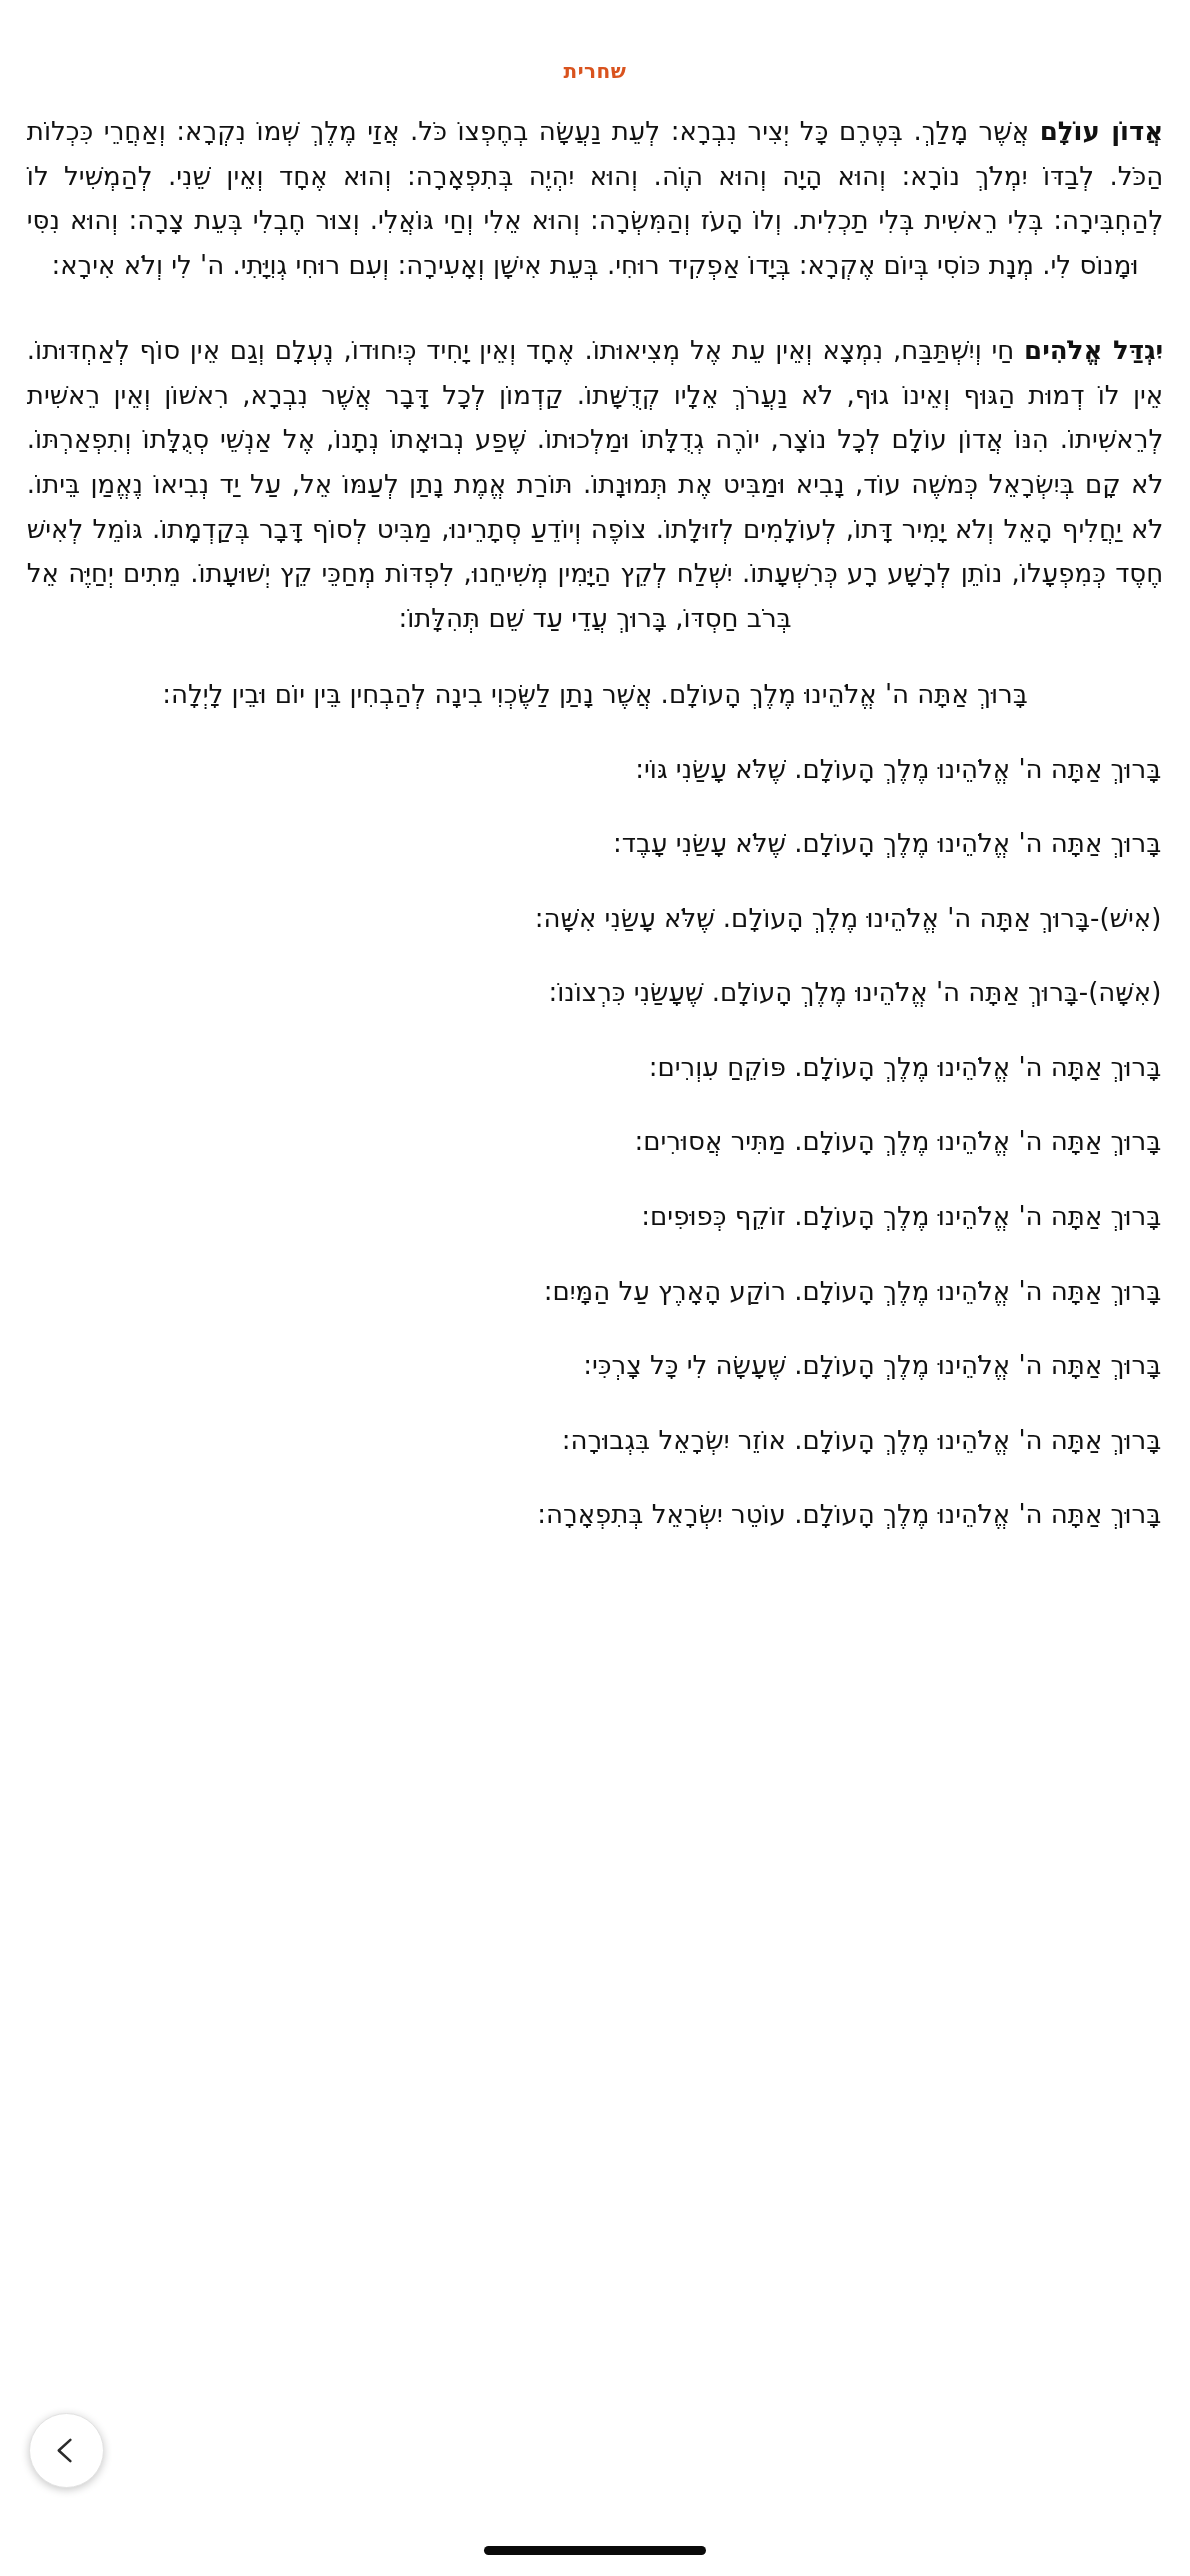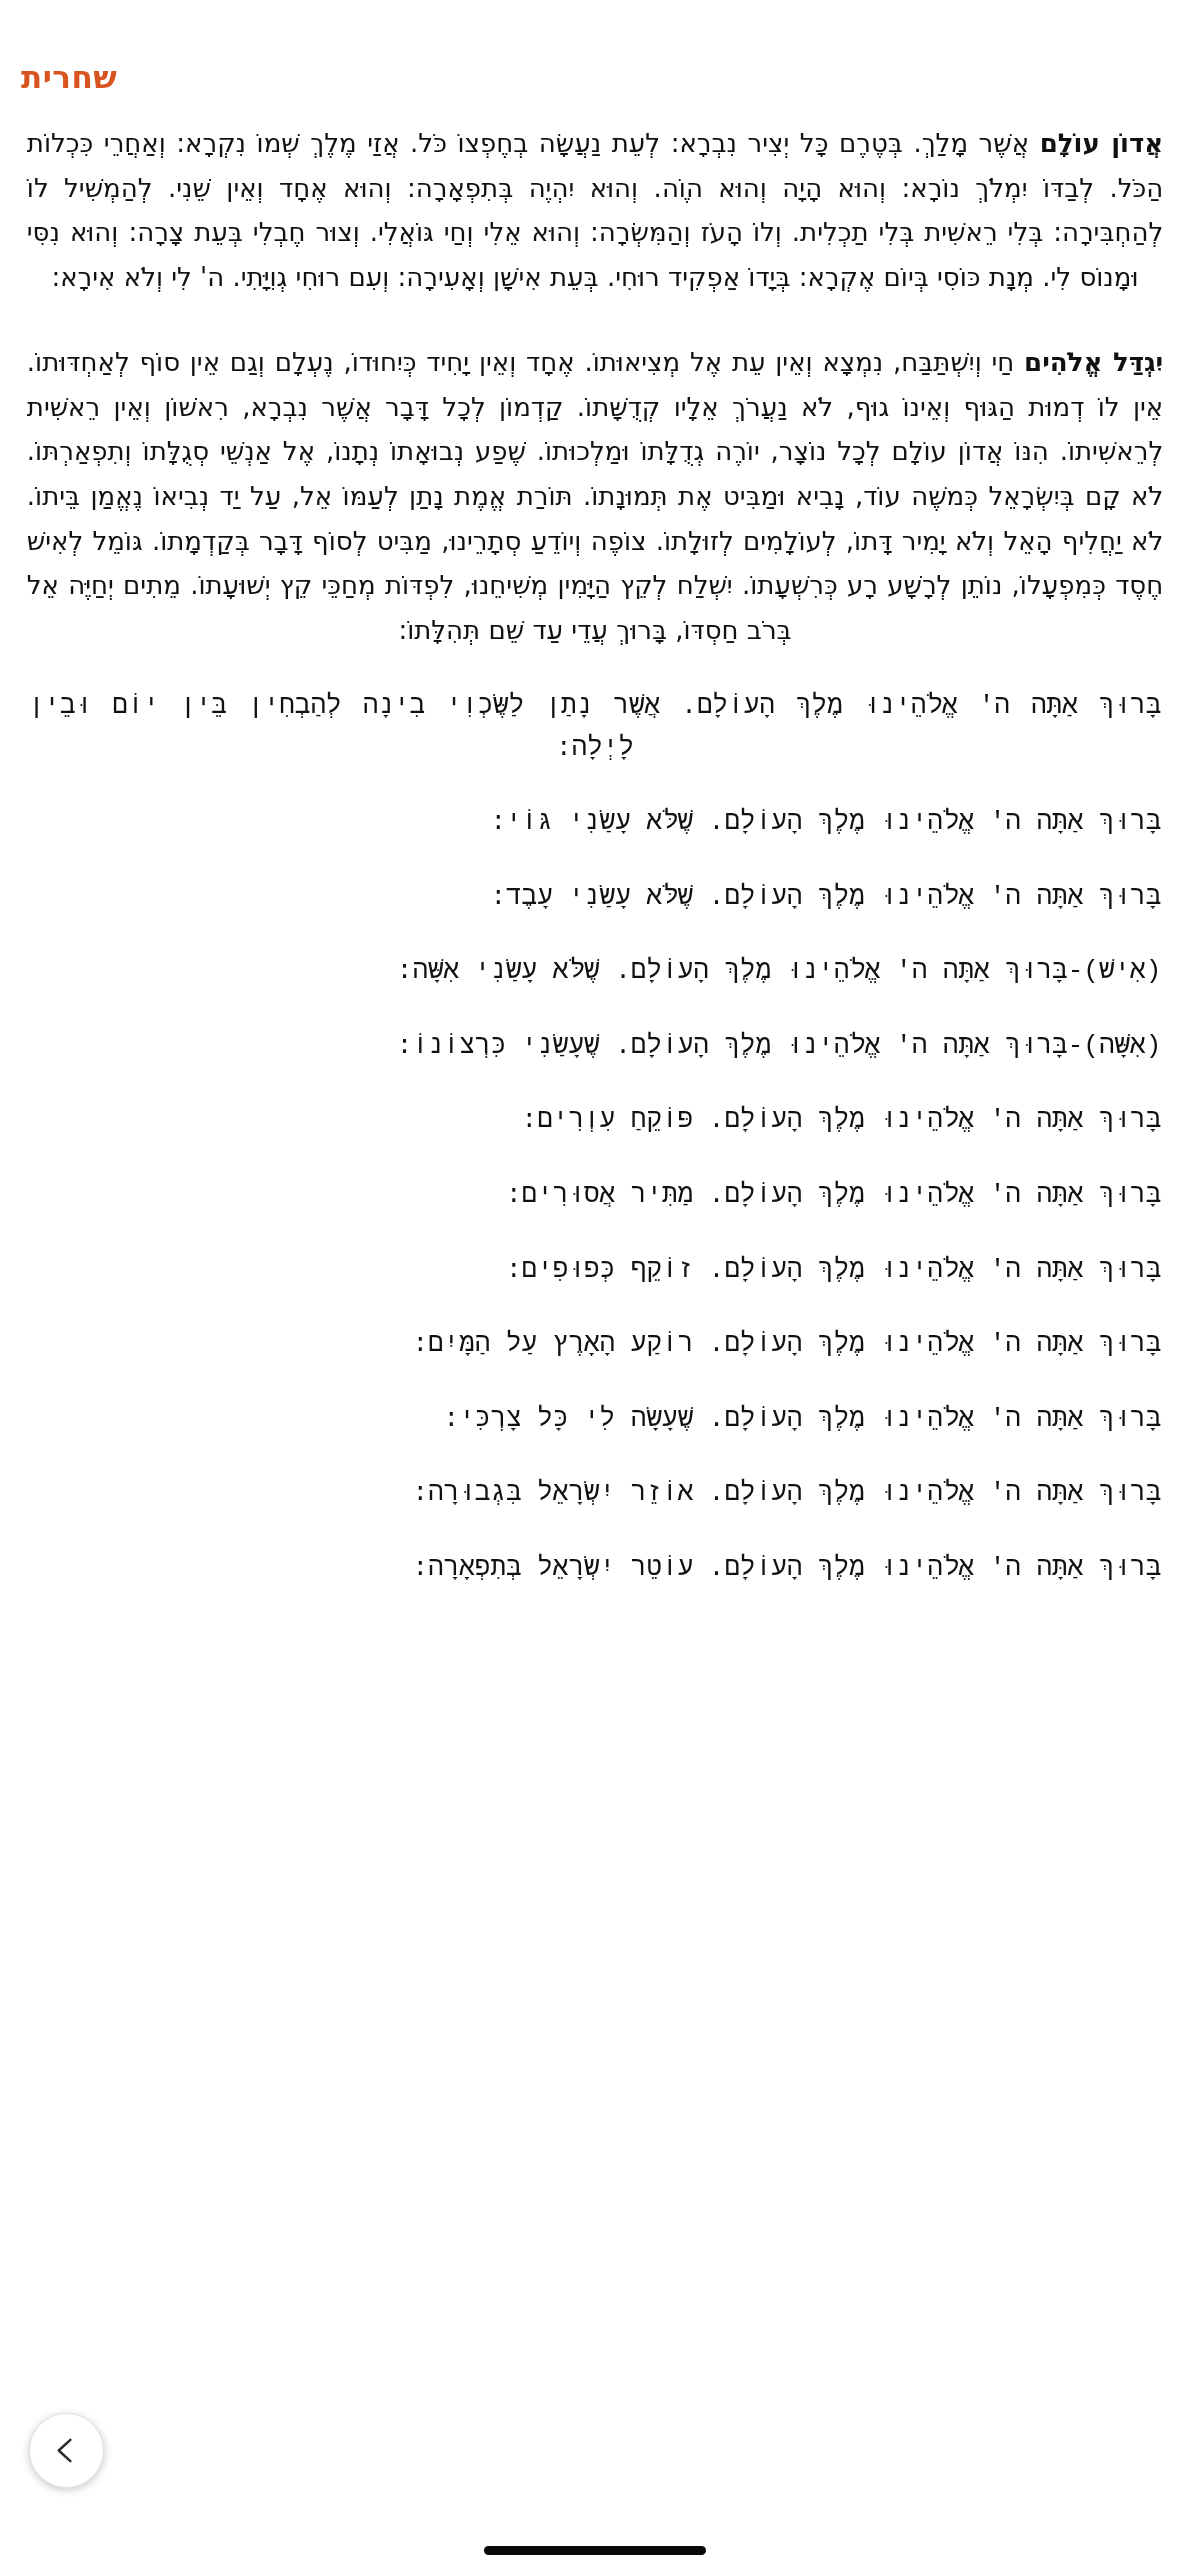--- a/index.html
+++ b/index.html
@@ -18,23 +18,23 @@
   }
 
   .page {
     position: relative;
     width: 100%;
     height: 100%;
     padding: 0 21px;
   }
 
   .section-title {
-    text-align: left;
+    text-align: center;
     font-weight: bold;
-    font-size: 31px;
+    font-size: 20px;
     letter-spacing: 0.5px;
     margin: 0;
   }
   .section-title.orange { color: #d9531e; }
   .section-title.blue   { color: #1a4fa0; }
 
   .title-shacharit { padding-top: 59px; }
   .title-birchot   { padding-top: 42px; }
 
   .para {
@@ -58,21 +58,20 @@
     text-align: right;
     color: #111111;
     padding: 0 7.7px;
   }
   .blessing.long {
     text-align: justify;
     text-align-last: center;
   }
   .blessing-list {
     margin-top: 33px;
-    font-family: Liberation Mono, monospace;
   }
   .blessing-list .blessing + .blessing {
     margin-top: 33px;
   }
 
   
   .back-button {
     position: absolute;
     left: 29px;
     bottom: 88px;

